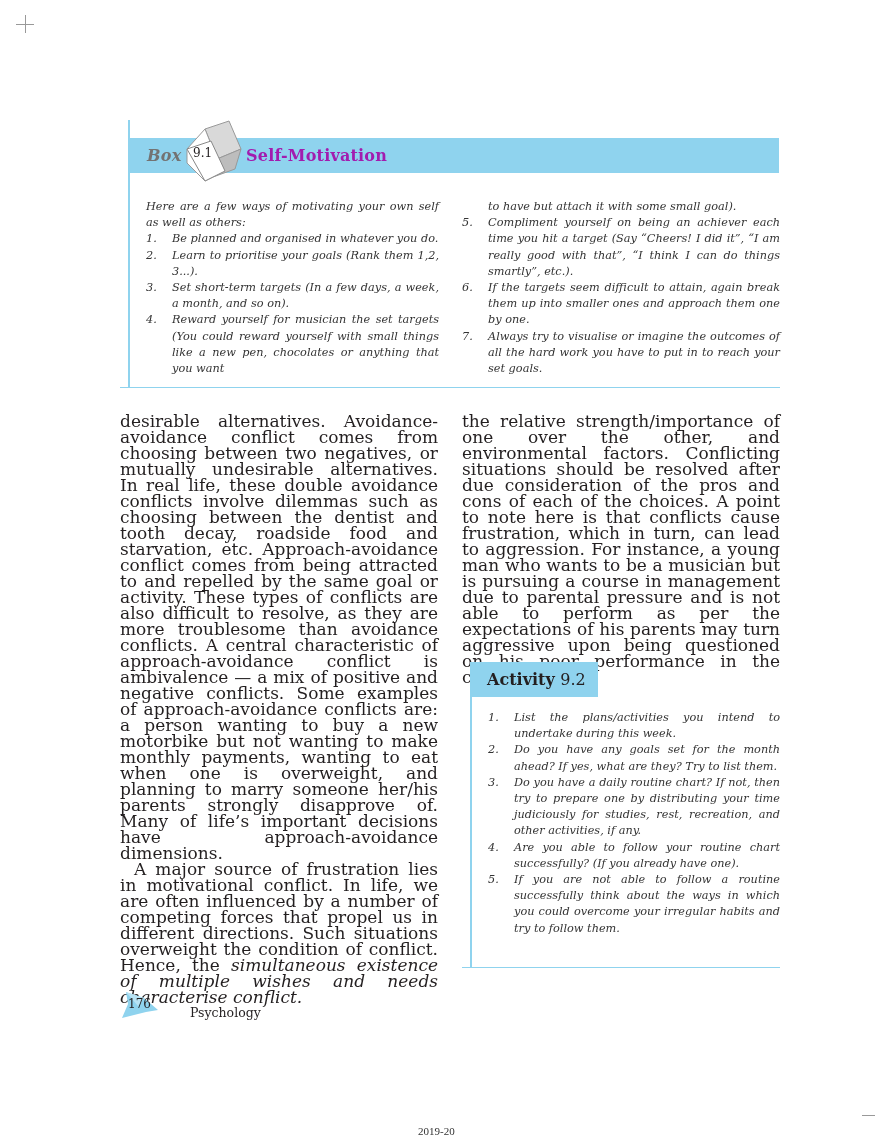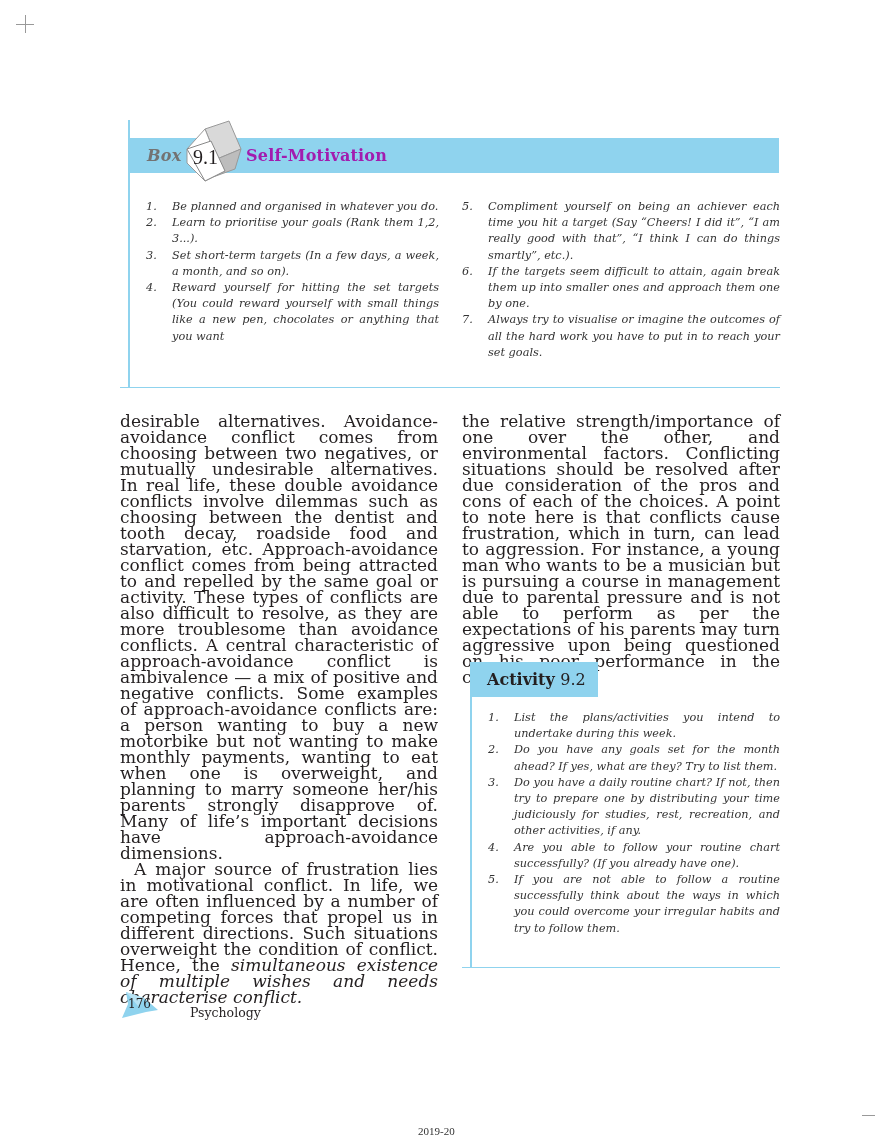--- a/index.html
+++ b/index.html
@@ -6,21 +6,21 @@
   body { width: 875px; height: 1140px; position: relative; overflow: hidden; font-family: "DejaVu Serif", serif; color: #231f20; }
   .crop-mark-h { position: absolute; left: 16px; top: 24px; width: 18px; height: 1px; background: #999; }
   .crop-mark-v { position: absolute; left: 25px; top: 15px; width: 1px; height: 18px; background: #999; }
   .crop-mark-br { position: absolute; left: 862px; top: 1115px; width: 13px; height: 1px; background: #999; }
 
   
   .box-vline { position: absolute; left: 128px; top: 120px; width: 2px; height: 268px; background: #8fd3ee; }
   .box-header { position: absolute; left: 128px; top: 138px; width: 651px; height: 35px; background: #8fd3ee; }
   .box-label { position: absolute; left: 147px; top: 146px; font-family: "DejaVu Serif", serif; font-size: 16px; font-weight: bold; color: #737373; letter-spacing: 0.3px; font-style: italic; }
   .box-cube { position: absolute; left: 183px; top: 119px; width: 60px; height: 64px; }
-  .box-num { position: absolute; left: 193px; top: 146px; font-size: 20px; color: #231f20; font-family: Liberation Serif, serif; }
+  .box-num { position: absolute; left: 193px; top: 146px; font-size: 12px; color: #231f20; }
   .box-title { position: absolute; left: 246px; top: 146px; font-size: 16px; font-weight: bold; color: #a21caf; letter-spacing: 0.2px; }
   .box-bottom { position: absolute; left: 120px; top: 387px; width: 660px; height: 1px; background: #8fd3ee; }
 
   .itxt { font-family: "DejaVu Serif", serif; font-style: italic; font-size: 11.3px; line-height: 16.2px; color: #333; }
   .box-col1 { position: absolute; left: 146px; top: 199px; width: 293px; text-align: justify; }
   .box-col2 { position: absolute; left: 462px; top: 199px; width: 318px; text-align: justify; }
   .li { display: flex; }
   .li .n { width: 26px; flex: 0 0 26px; }
   .li .t { flex: 1; text-align: justify; }
   .cont { padding-left: 26px; }
@@ -60,38 +60,40 @@
   <svg class="box-cube" viewBox="0 0 60 64">
     <polygon points="22,10 46,2 58,30 34,40" fill="#d9d9d9" stroke="#999" stroke-width="1"></polygon>
     <polygon points="34,40 58,30 52,50 30,58" fill="#bdbdbd" stroke="#999" stroke-width="1"></polygon>
     <polygon points="4,30 22,10 34,40 30,58 22,62 4,44" fill="#fff" stroke="#999" stroke-width="1"></polygon>
     <polygon points="4,30 28,22 42,52 22,62" fill="#fff" stroke="#888" stroke-width="1"></polygon>
   </svg>
   <span class="box-num">9.1</span>
   <span class="box-title">Self-Motivation</span>
 
   <div class="box-col1 itxt">
+    <div>Here are a few ways of motivating your own self as well as others:</div>
     <div class="li">
         <span class="n">1.</span>
         <span class="t">Be planned and organised in whatever you do.</span>
       </div>
     <div class="li">
         <span class="n">2.</span>
         <span class="t">Learn to prioritise your goals (Rank them 1,2, 3...).</span>
       </div>
     <div class="li">
         <span class="n">3.</span>
         <span class="t">Set short-term targets (In a few days, a week, a month, and so on).</span>
       </div>
     <div class="li">
         <span class="n">4.</span>
-        <span class="t">Reward yourself for hitting the set targets (You could reward yourself with small things like a new pen, chocolates or anything that you want</span>
+        <span class="t">Reward yourself for musician the set targets (You could reward yourself with small things like a new pen, chocolates or anything that you want</span>
       </div>
   </div>
   <div class="box-col2 itxt">
+    <div class="cont">to have but attach it with some small goal).</div>
     <div class="li">
         <span class="n">5.</span>
         <span class="t">Compliment yourself on being an achiever each time you hit a target (Say “Cheers! I did it”, “I am really good with that”, “I think I can do things smartly”, etc.).</span>
       </div>
     <div class="li">
         <span class="n">6.</span>
         <span class="t">If the targets seem difficult to attain, again break them up into smaller ones and approach them one by one.</span>
       </div>
     <div class="li">
         <span class="n">7.</span>

